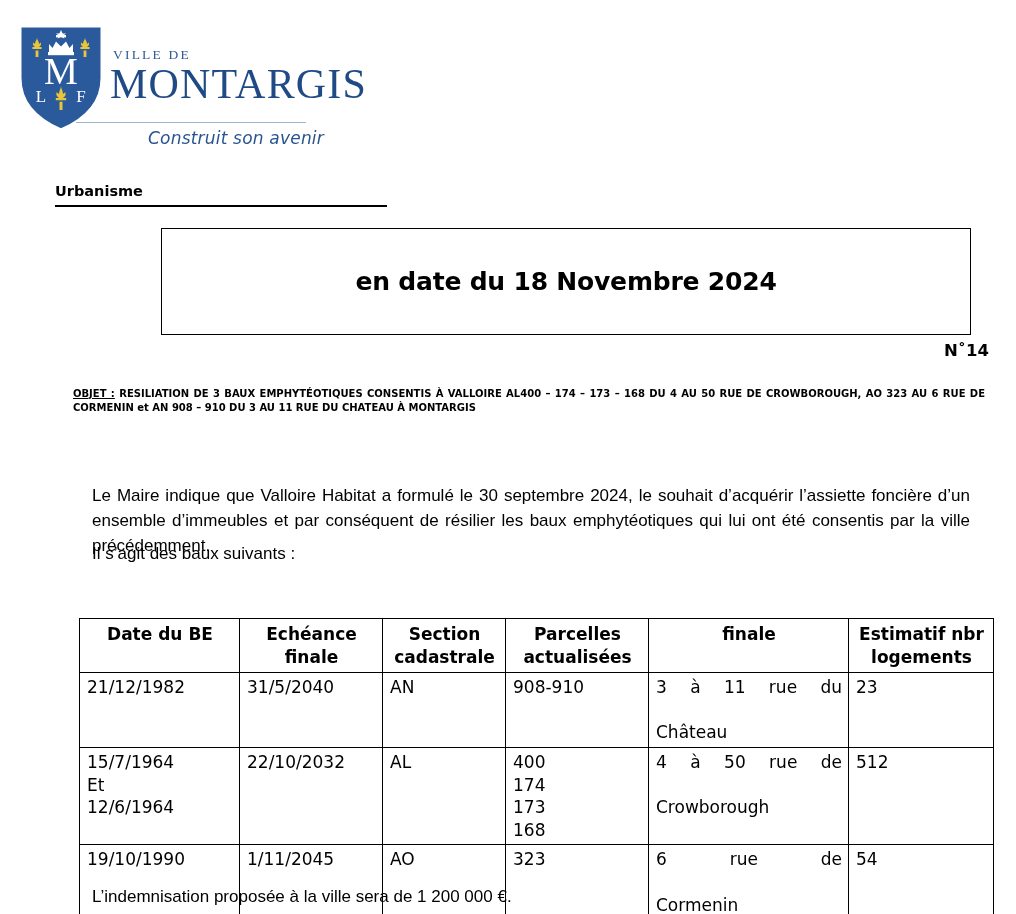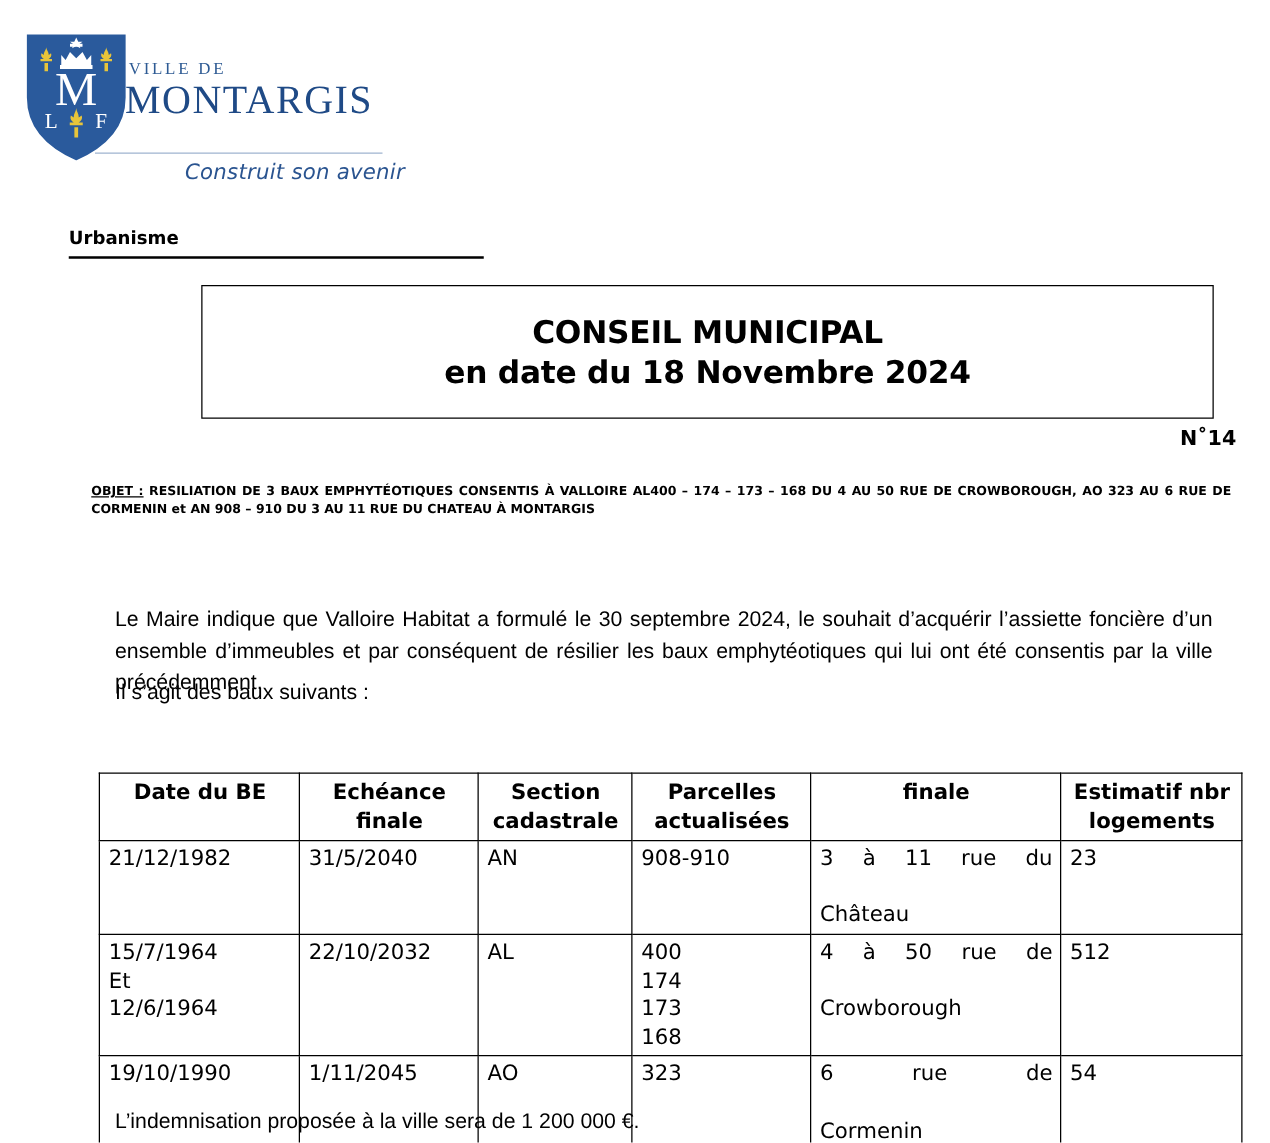--- a/index.html
+++ b/index.html
@@ -26,36 +26,36 @@
   }
   .shield-wrap {
     position: absolute;
     left: 2px;
     top: 4px;
     width: 90px;
     height: 112px;
   }
   .logo-text {
     position: absolute;
-    left: 86px;
+    left: 96px;
     top: 30px;
     width: 200px;
   }
   .logo-ville {
     font-family: "Liberation Serif", serif;
     font-size: 13.5px;
     letter-spacing: 2.2px;
     color: #2e5b94;
     font-weight: 400;
     line-height: 1;
     padding-left: 3px;
   }
   .logo-montargis {
     font-family: "Liberation Serif", serif;
-    font-size: 32px;
+    font-size: 42px;
     letter-spacing: 1.2px;
     color: #1f4a86;
     font-weight: 400;
     line-height: 1.08;
     white-space: nowrap;
   }
   .logo-rule {
     position: absolute;
     left: 62px;
     top: 104px;
@@ -245,21 +245,20 @@
     <div class="logo-ville">VILLE DE</div>
     <div class="logo-montargis">MONTARGIS</div>
   </div>
   <div class="logo-rule"></div>
   <div class="logo-tagline">Construit son avenir</div>
 </div>
 
 <div class="service">Urbanisme</div>
 
 <div class="title-box">
-  <div class="title-line">CONSEIL MUNICIPAL</div>
   <div class="title-line">en date du 18 Novembre 2024</div>
 </div>
 
 <div class="num-line">N˚14</div>
 
 <div class="objet">
   <span class="objet-label">OBJET :</span><span> RESILIATION DE 3 BAUX EMPHYTÉOTIQUES CONSENTIS À VALLOIRE AL400 – 174 – 173 – 168 DU 4 AU 50 RUE DE CROWBOROUGH, AO 323 AU 6 RUE DE CORMENIN et AN 908 – 910 DU 3 AU 11 RUE DU CHATEAU À MONTARGIS</span>
 </div>
 
 <div class="para para-main">Le Maire indique que Valloire Habitat a formulé le 30 septembre 2024, le souhait d’acquérir l’assiette foncière d’un ensemble d’immeubles et par conséquent de résilier les baux emphytéotiques qui lui ont été consentis par la ville précédemment.</div>

